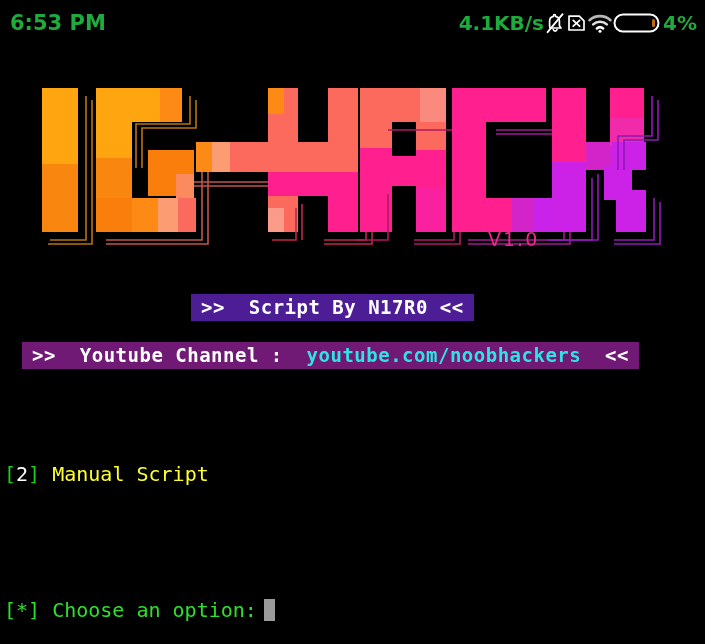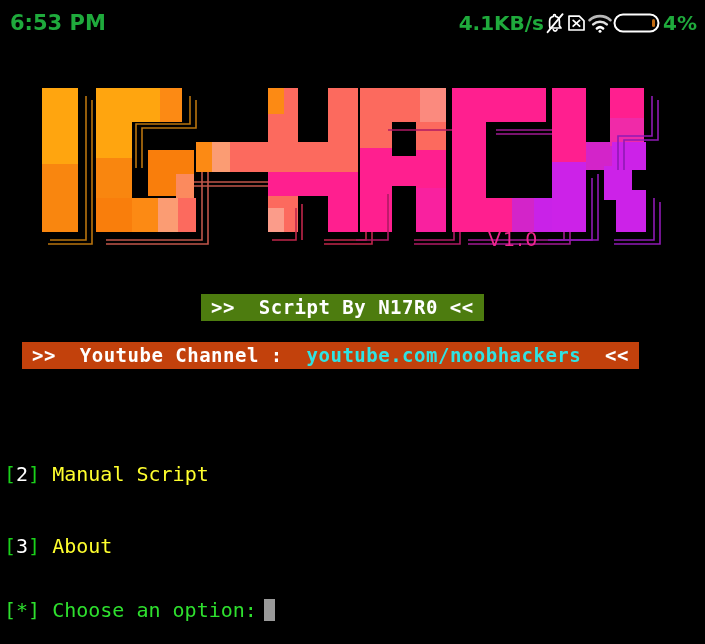--- a/index.html
+++ b/index.html
@@ -75,37 +75,36 @@
     font-size: 19px;
     letter-spacing: 2px;
     font-weight: normal;
   }
 
   
   .banner-script {
     position: absolute;
     left: 191px;
     top: 294px;
-    background: #4d7c0f;
+    background: #4c1d95;
     color: #ffffff;
     font-family: "DejaVu Sans Mono", monospace;
     font-size: 19px;
     font-weight: bold;
     line-height: 27px;
     height: 27px;
     padding: 0 10px;
     white-space: pre;
     letter-spacing: 0.5px;
-    margin-left: 10px;
   }
   .banner-yt {
     position: absolute;
     left: 22px;
     top: 342px;
-    background: #c2410c;
+    background: #701a75;
     font-family: "DejaVu Sans Mono", monospace;
     font-size: 19px;
     font-weight: bold;
     line-height: 27px;
     height: 27px;
     padding: 0 10px;
     white-space: pre;
     letter-spacing: 0.5px;
   }
   .yt-white { color: #ffffff; }
@@ -289,21 +288,20 @@
   </svg>
   <span class="logo-version">V1.0</span>
 </div>
 
 <div class="banner-script">&gt;&gt;  Script By N17R0 &lt;&lt;</div>
 
 <div class="banner-yt"><span class="yt-white">&gt;&gt;  Youtube Channel :  </span><span class="yt-cyan">youtube.com/noobhackers</span><span class="yt-white">  &lt;&lt;</span></div>
 
 <div class="menu">
   <div class="menu-row"><span class="br">[</span><span class="num">2</span><span class="br">] </span><span class="label">Manual Script</span></div>
-  <div class="menu-row"><span class="br">[</span><span class="num">3</span><span class="br">] </span><span class="label">About</span></div>
   
   
 </div>
 
 <div class="prompt">
   <span>[*] Choose an option:</span>
   <span class="cursor"></span>
 </div>
 
 </body></html>

